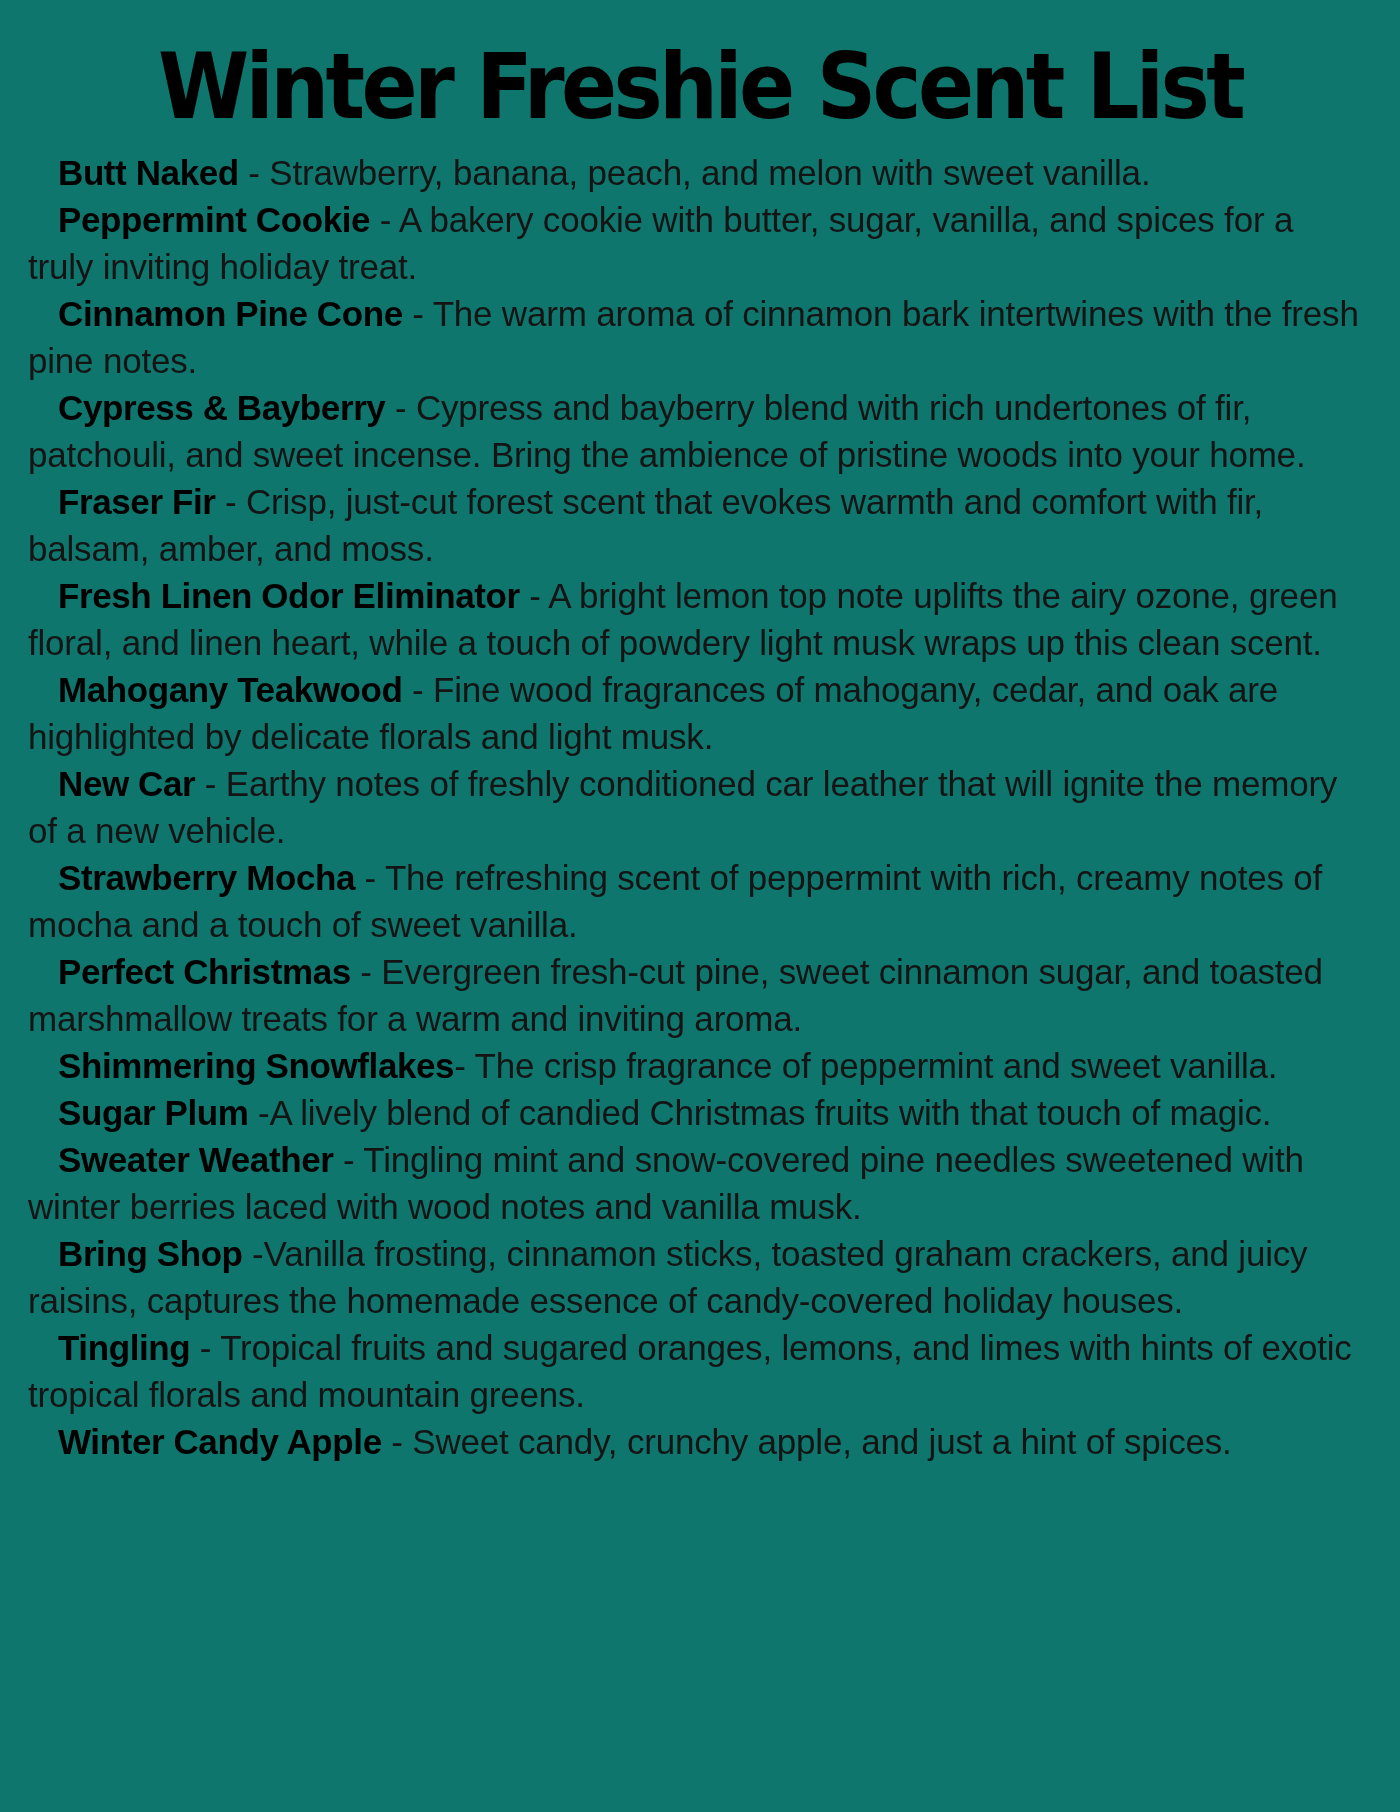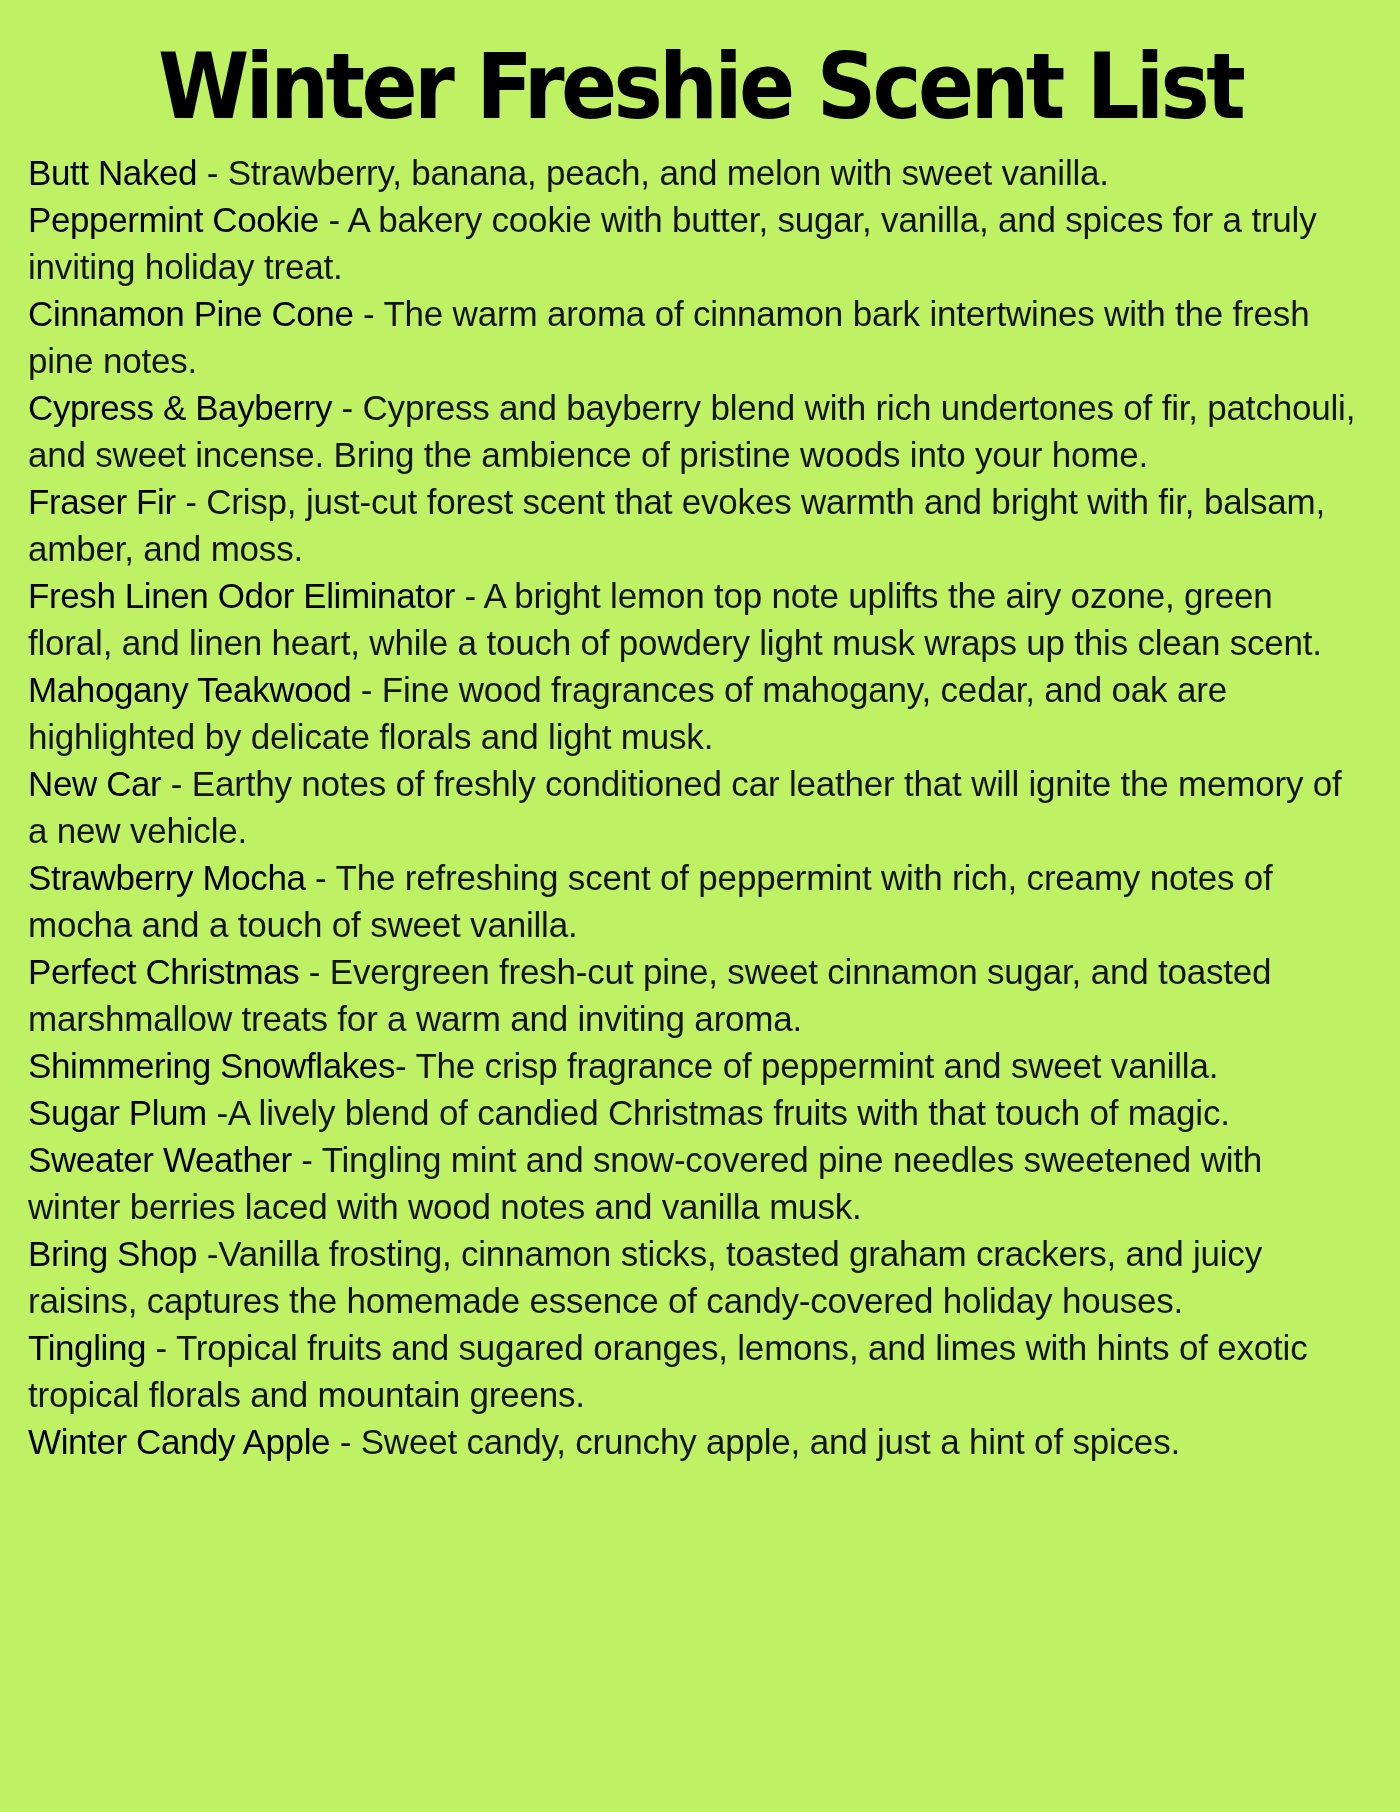--- a/index.html
+++ b/index.html
@@ -10,21 +10,21 @@
   body {
     width: 1400px;
     height: 1812px;
     font-family: "Liberation Sans", sans-serif;
   }
   .page {
     position: relative;
     width: 1400px;
     height: 1812px;
     overflow: hidden;
-    background: #bef264;
+    background: #0f766e;
   }
   .title {
     margin: 40px 30px 0 30px;
     text-align: center;
     font-family: "DejaVu Sans", "Liberation Sans", sans-serif;
     font-weight: 800;
     font-size: 90px;
     line-height: 1.05;
     letter-spacing: -4px;
     color: #000000;
@@ -37,36 +37,37 @@
     font-size: 35px;
     line-height: 47px;
     letter-spacing: -0.2px;
     color: #141414;
   }
   .entry {
     margin: 0;
     padding: 0;
   }
   .entry b {
-    font-weight: 400;
+    font-weight: 700;
     color: #000000;
     letter-spacing: -0.4px;
+    margin-left: 30px;
   }
 </style>
 </head>
 <body>
 
 <main class="page">
   <h1 class="title">Winter Freshie Scent List</h1>
   <section class="scent-list">
       <p class="entry"><b>Butt Naked</b><span> - </span><span>Strawberry, banana, peach, and melon with sweet vanilla.</span></p>
       <p class="entry"><b>Peppermint Cookie</b><span> - </span><span>A bakery cookie with butter, sugar, vanilla, and spices for a truly inviting holiday treat.</span></p>
       <p class="entry"><b>Cinnamon Pine Cone</b><span> - </span><span>The warm aroma of cinnamon bark intertwines with the fresh pine notes.</span></p>
       <p class="entry"><b>Cypress &amp; Bayberry</b><span> - </span><span>Cypress and bayberry blend with rich undertones of fir, patchouli, and sweet incense. Bring the ambience of pristine woods into your home.</span></p>
-      <p class="entry"><b>Fraser Fir</b><span> - </span><span>Crisp, just-cut forest scent that evokes warmth and bright with fir, balsam, amber, and moss.</span></p>
+      <p class="entry"><b>Fraser Fir</b><span> - </span><span>Crisp, just-cut forest scent that evokes warmth and comfort with fir, balsam, amber, and moss.</span></p>
       <p class="entry"><b>Fresh Linen Odor Eliminator</b><span> - </span><span>A bright lemon top note uplifts the airy ozone, green floral, and linen heart, while a touch of powdery light musk wraps up this clean scent.</span></p>
       <p class="entry"><b>Mahogany Teakwood</b><span> - </span><span>Fine wood fragrances of mahogany, cedar, and oak are highlighted by delicate florals and light musk.</span></p>
       <p class="entry"><b>New Car</b><span> - </span><span>Earthy notes of freshly conditioned car leather that will ignite the memory of a new vehicle.</span></p>
       <p class="entry"><b>Strawberry Mocha</b><span> - </span><span>The refreshing scent of peppermint with rich, creamy notes of mocha and a touch of sweet vanilla.</span></p>
       <p class="entry"><b>Perfect Christmas</b><span> - </span><span>Evergreen fresh-cut pine, sweet cinnamon sugar, and toasted marshmallow treats for a warm and inviting aroma.</span></p>
       <p class="entry"><b>Shimmering Snowflakes</b><span>- </span><span>The crisp fragrance of peppermint and sweet vanilla.</span></p>
       <p class="entry"><b>Sugar Plum</b><span> -</span><span>A lively blend of candied Christmas fruits with that touch of magic.</span></p>
       <p class="entry"><b>Sweater Weather</b><span> - </span><span>Tingling mint and snow-covered pine needles sweetened with winter berries laced with wood notes and vanilla musk.</span></p>
       <p class="entry"><b>Bring Shop</b><span> -</span><span>Vanilla frosting, cinnamon sticks, toasted graham crackers, and juicy raisins, captures the homemade essence of candy-covered holiday houses.</span></p>
       <p class="entry"><b>Tingling</b><span> - </span><span>Tropical fruits and sugared oranges, lemons, and limes with hints of exotic tropical florals and mountain greens.</span></p>

